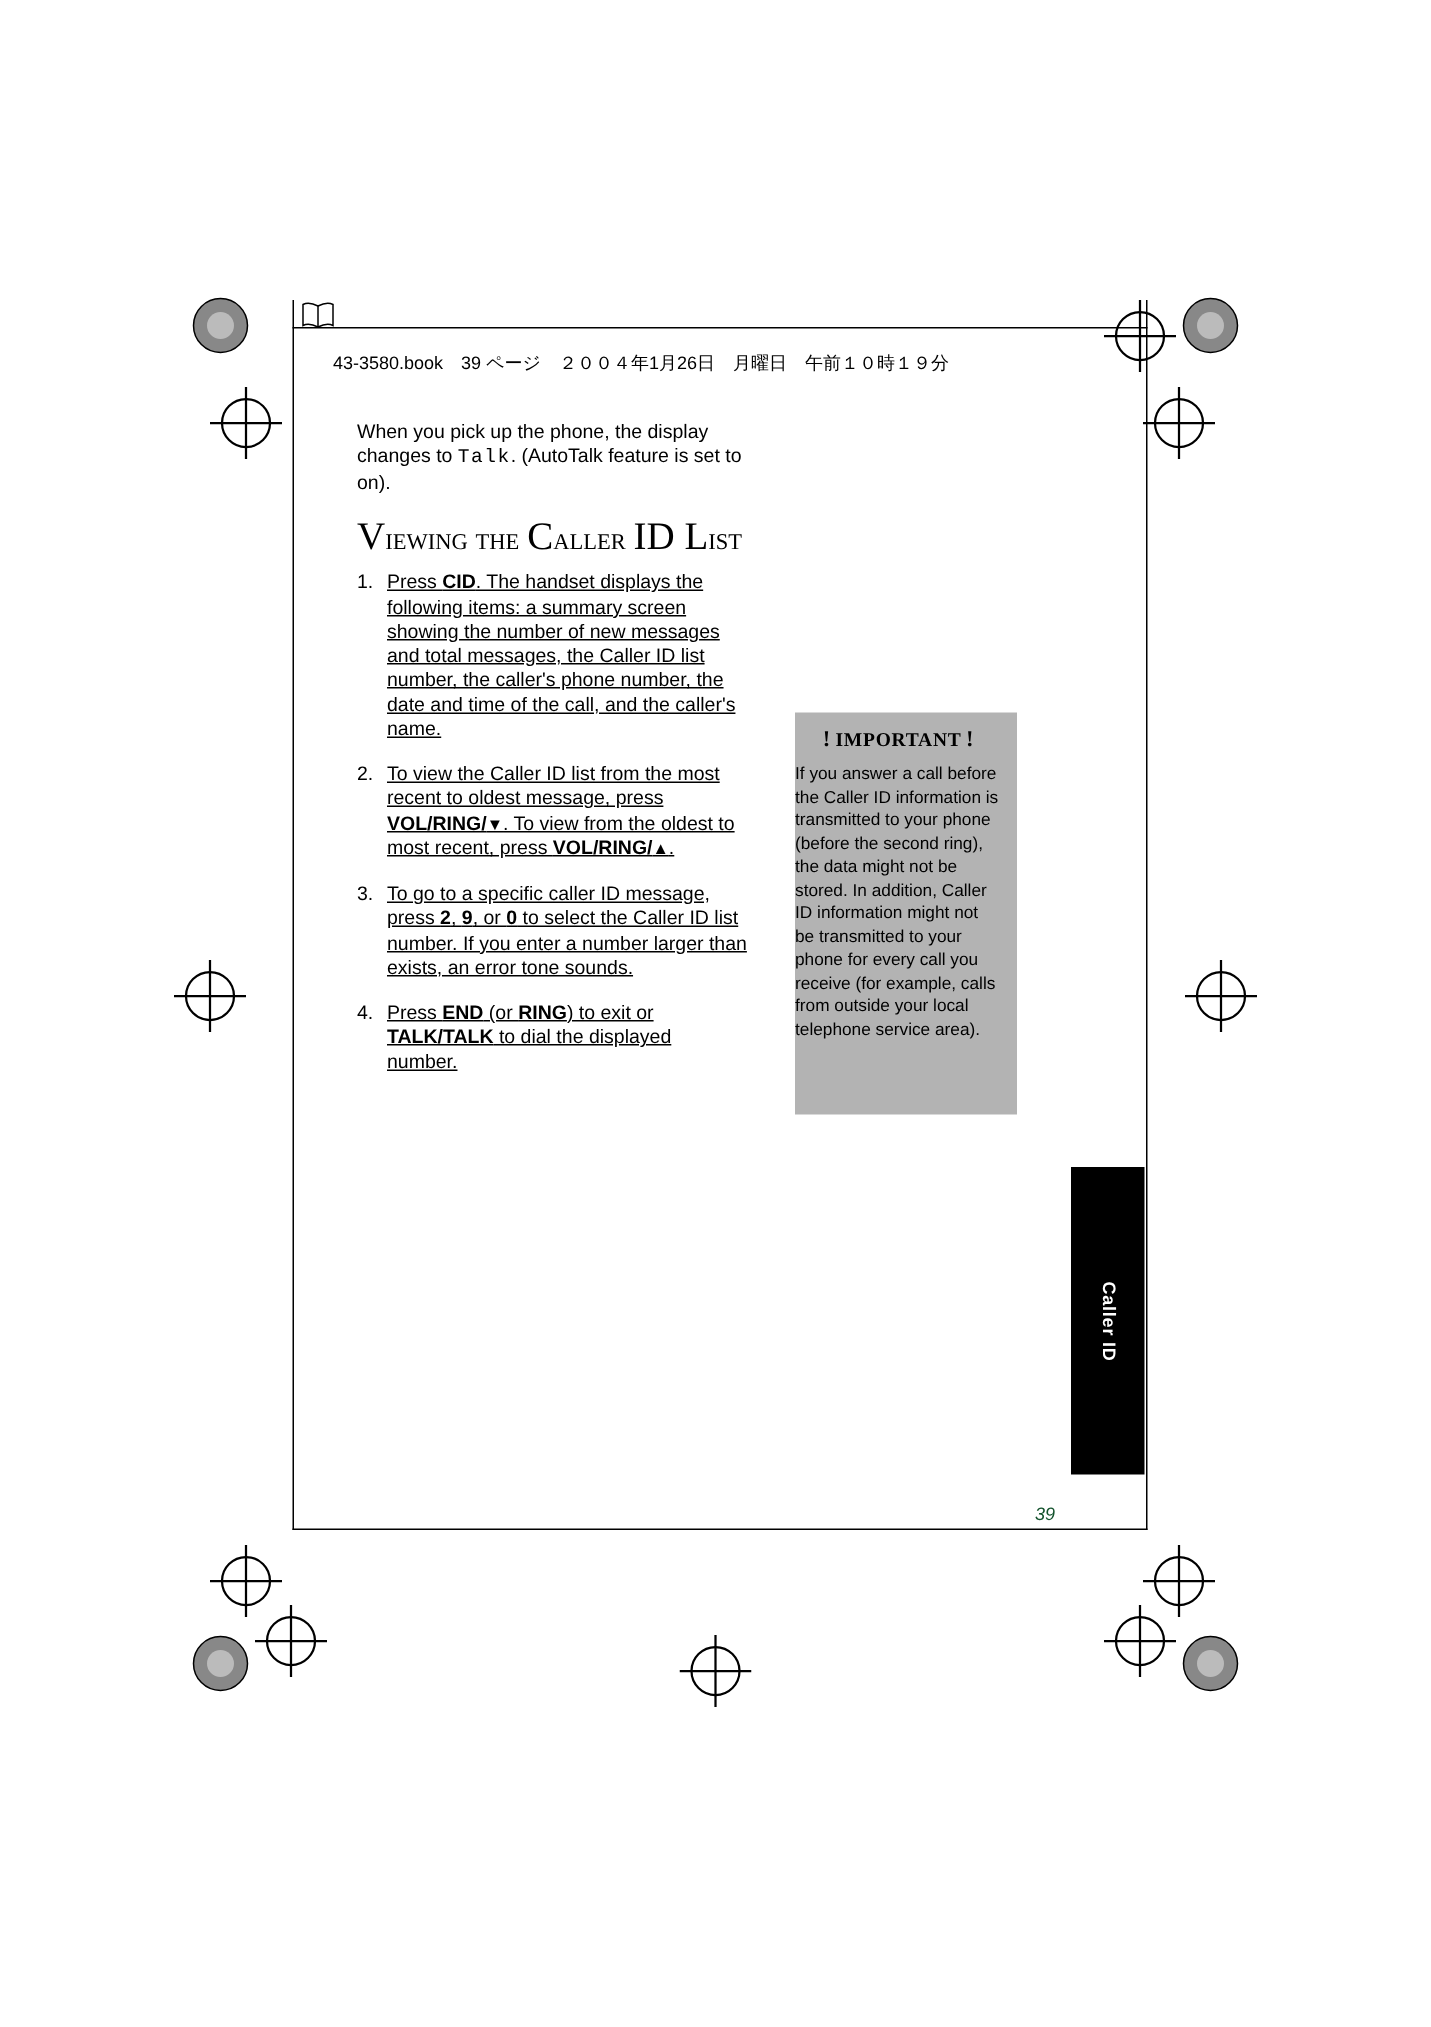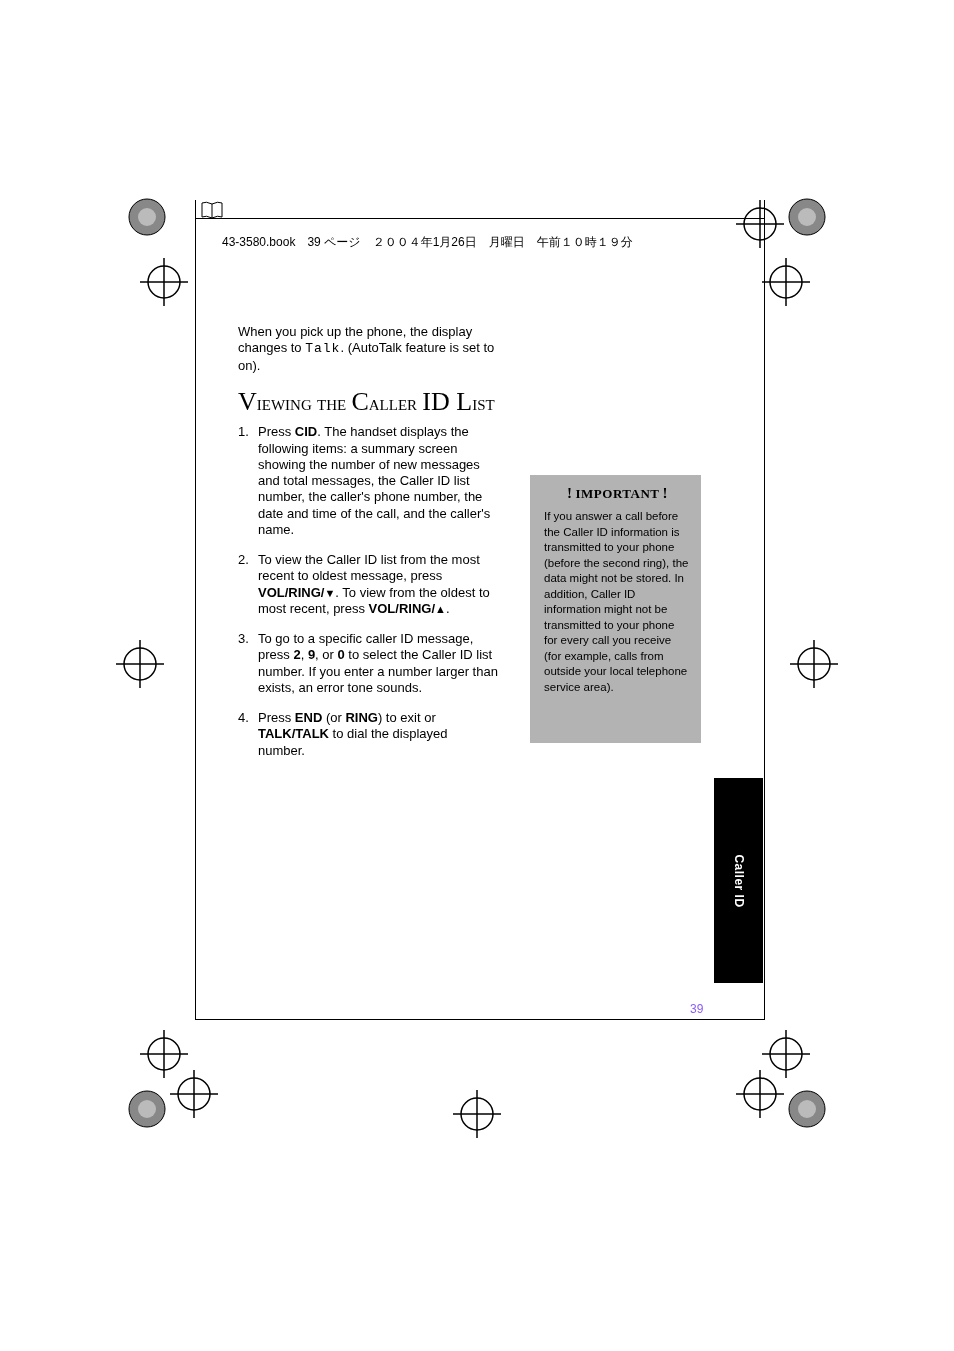--- a/index.html
+++ b/index.html
@@ -51,46 +51,46 @@
     }
     .content-col {
       position: absolute;
       left: 238px;
       top: 280px;
       width: 260px;
       font-size: 13px;
       line-height: 1.25;
       color: #000;
     }
-    .content-col p { margin-bottom: 10px; margin-top: 44px; }
+    .content-col p { margin-bottom: 10px; }
     .mono { font-family: "Courier New", monospace; letter-spacing: 1px; }
     .heading {
       font-family: Georgia, 'Times New Roman', serif;
       font-variant: small-caps;
       font-weight: normal;
       font-size: 21px;
       margin-top: 12px;
       margin-bottom: 2px;
       letter-spacing: 0;
     }
     .heading .big { font-size: 26px; }
     .step-list { margin-top: 6px; }
     .step { display: flex; margin-bottom: 14px; }
     .step-num { width: 20px; flex-shrink: 0; }
-    .step-body { flex: 1; }
+    .step-body { flex: 1; text-decoration: underline; }
     .bold { font-weight: bold; }
     .arrow { font-size: 11px; }
     .important-box {
       position: absolute;
       left: 530px;
       top: 475px;
-      width: 171px;
+      width: 148px;
       height: 268px;
       background: #b3b3b3;
-      padding: 8px 10px 10px 14px;
+      padding: 8px 10px 10px 0;
       font-size: 11.5px;
       line-height: 1.35;
       color: #000;
     }
     .important-title {
       text-align: center;
       font-weight: bold;
       font-family: Georgia, serif;
       font-size: 13px;
       letter-spacing: 0.5px;
@@ -119,21 +119,22 @@
       top: 50%;
       transform: translate(-50%, -50%) rotate(90deg);
       white-space: nowrap;
       letter-spacing: 0.5px;
     }
     .page-number {
       position: absolute;
       left: 690px;
       top: 1002px;
       font-size: 12px;
-      color: #8b5cf6;
+      font-style: italic;
+      color: #14532d;
     }
     .center-cross {
       position: absolute;
       left: 50%;
       transform: translateX(-50%);
     }
   </style>
 </head>
 <body>
 

